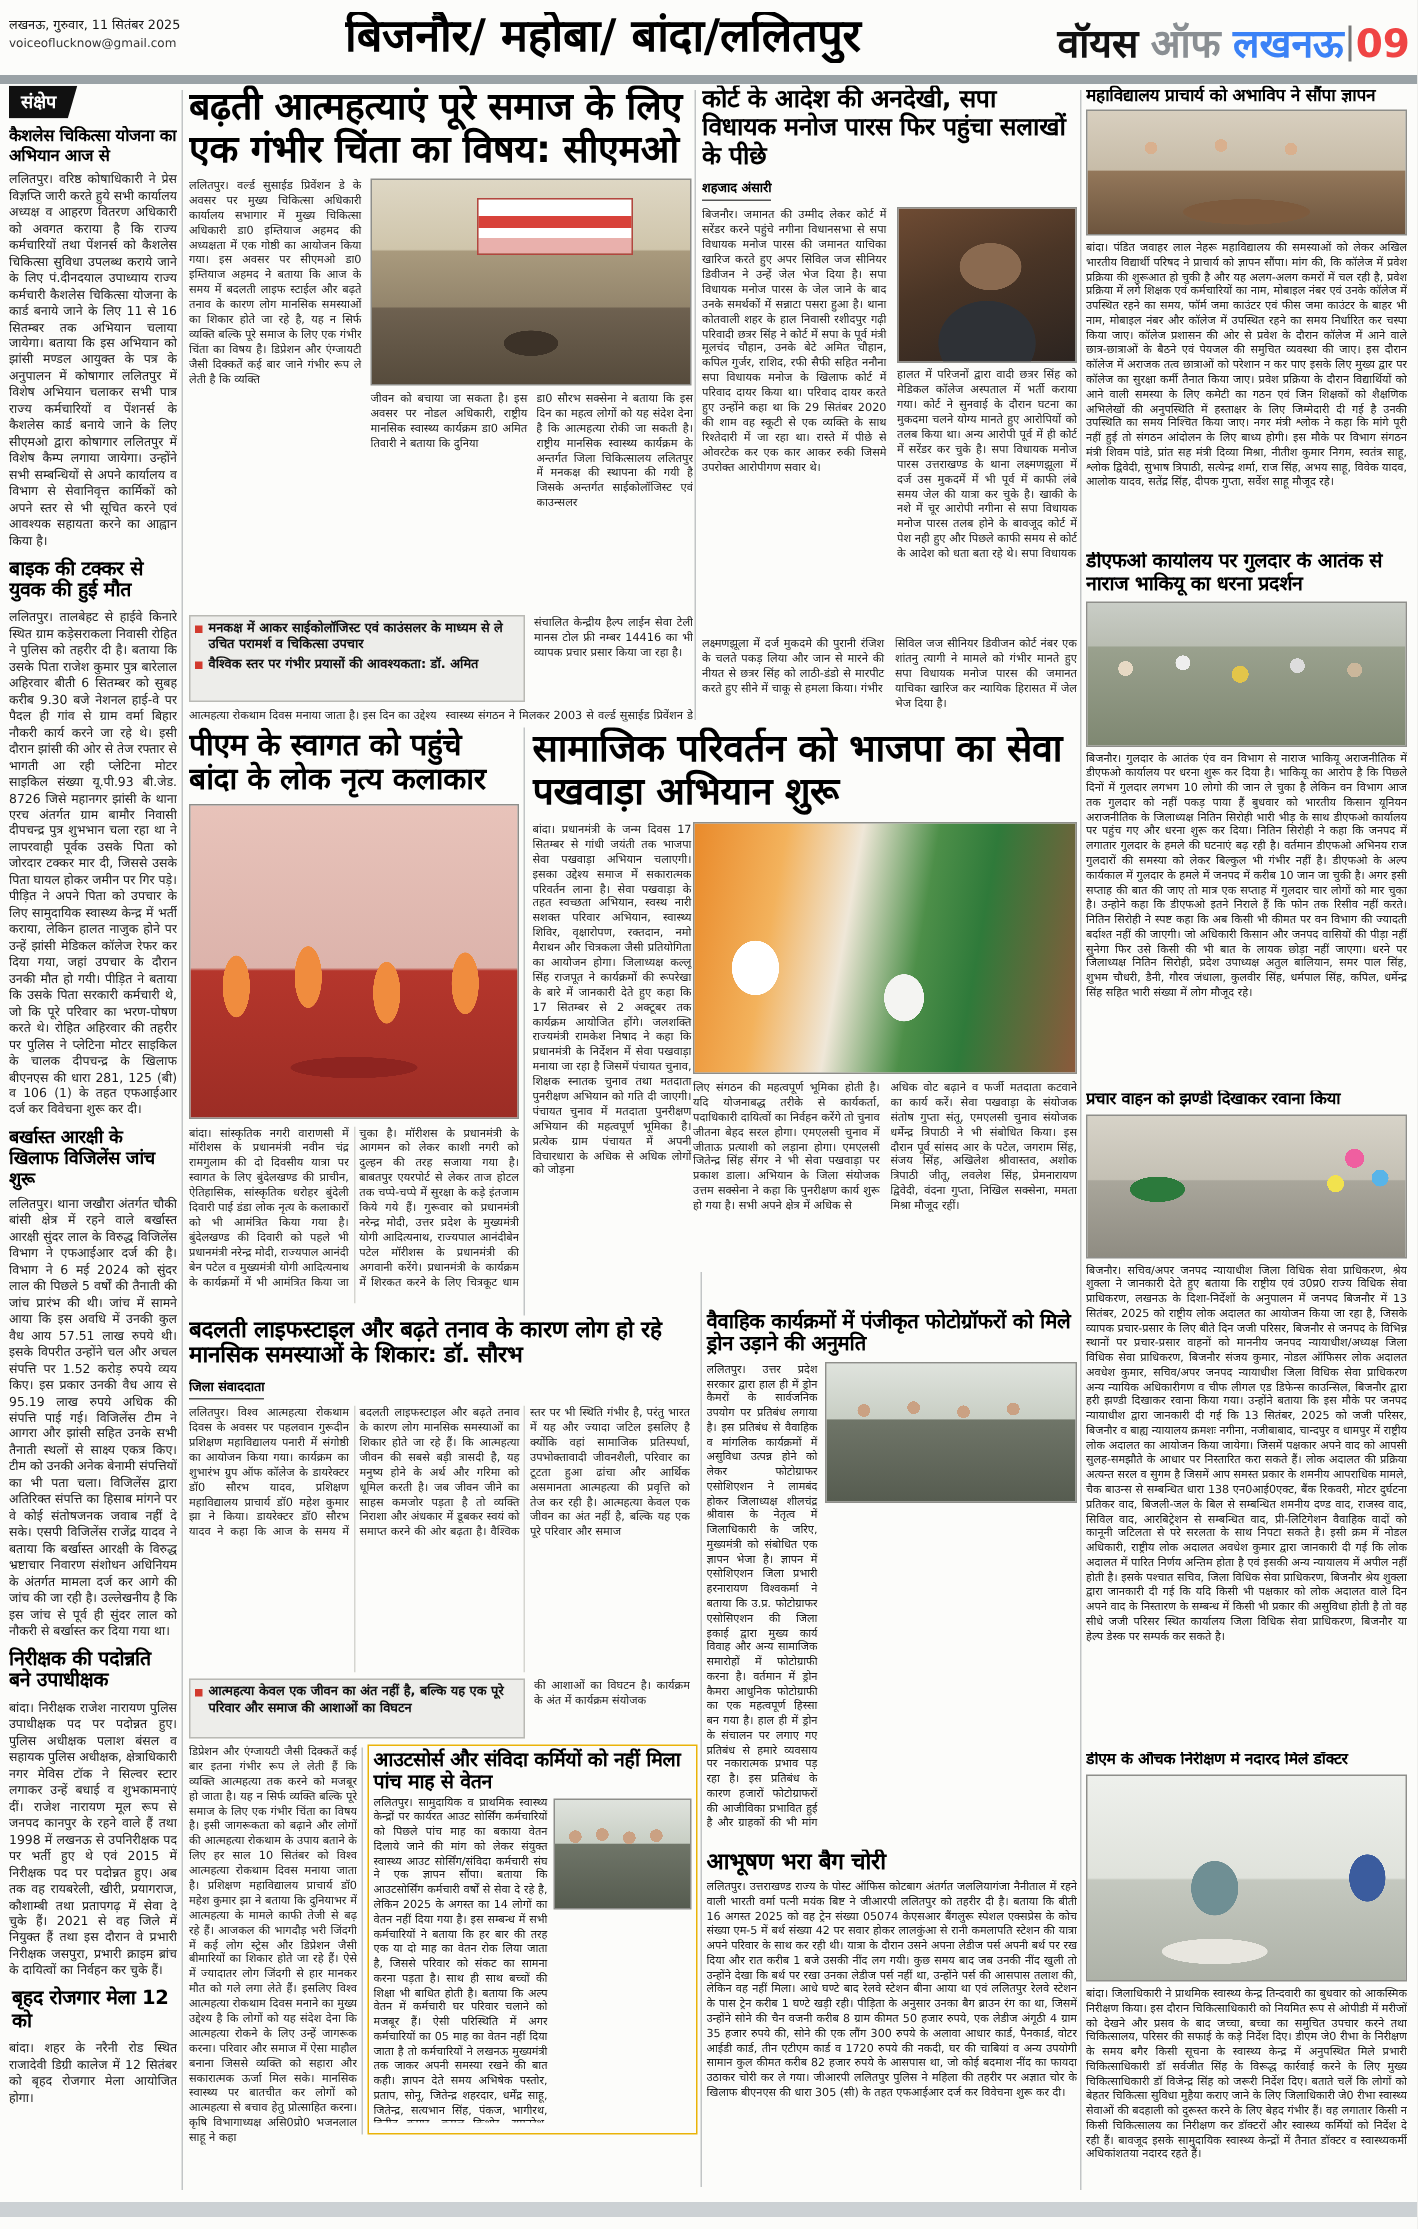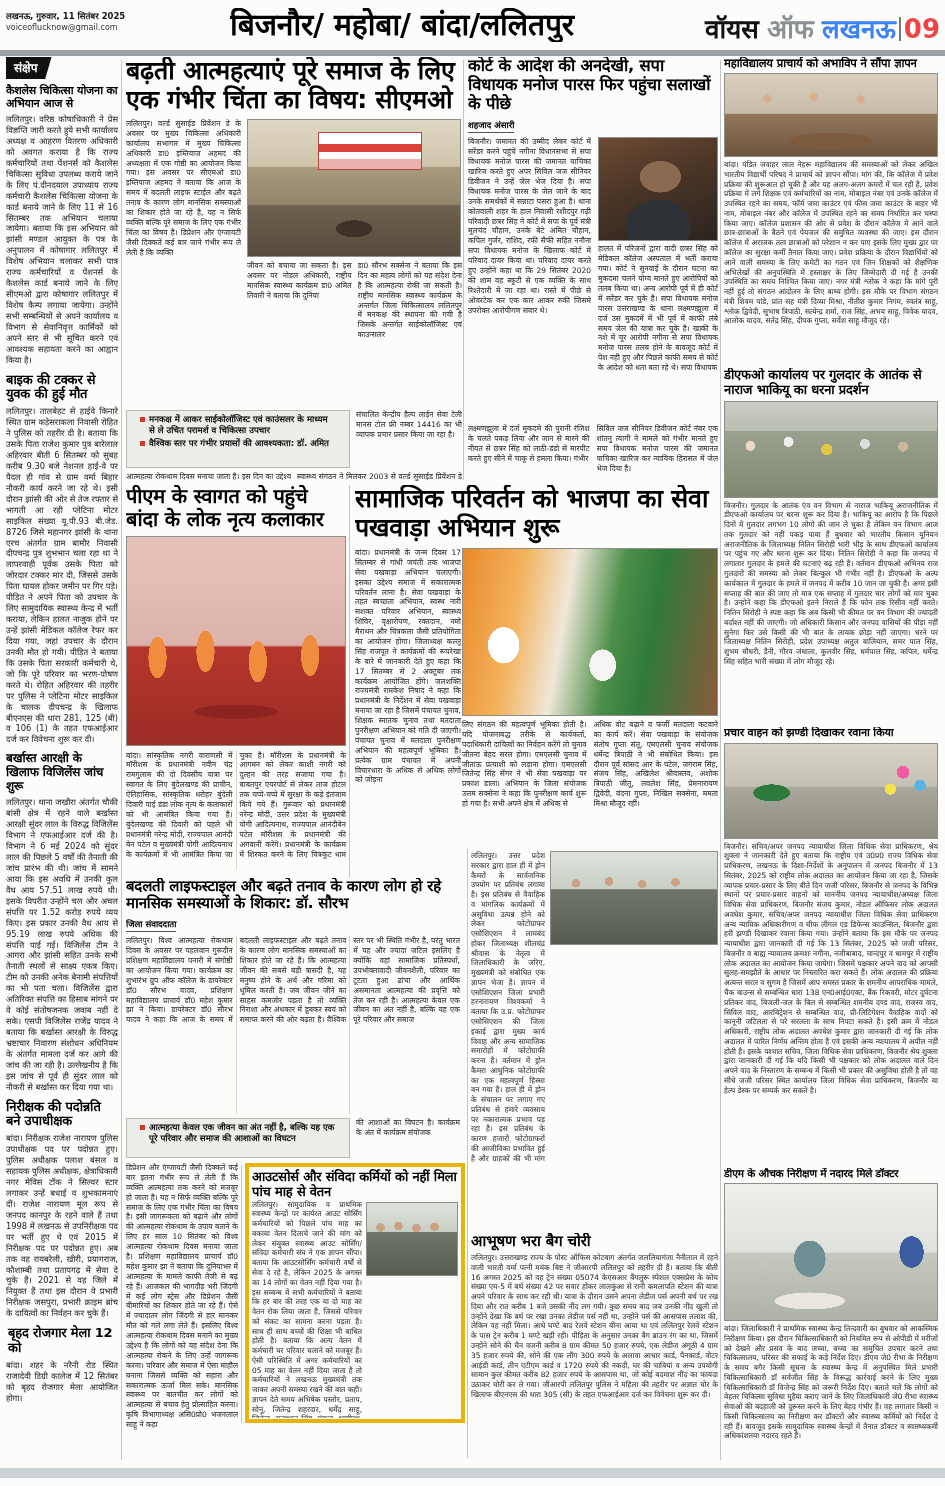--- a/index.html
+++ b/index.html
@@ -6,21 +6,21 @@
   #page{position:relative;width:945px;height:1486px;margin:0 auto;background:#fcfcfa;
         font-family:"DejaVu Sans",sans-serif;color:#151515;overflow:hidden}
   .abs{position:absolute;overflow:hidden}
   .h{font-weight:bold;color:#000;line-height:1.14;letter-spacing:-.2px}
   .jt{text-align:justify;line-height:1.32;color:#1c1c1c}
   .vrule{position:absolute;width:1px;background:#c2c5c6}
   .divider{position:absolute;left:0;width:945px;height:6px;background:#9aa2a6}
   .byline{font-weight:bold;font-size:8.5px;color:#000;border-bottom:1.5px solid #555;
           display:inline-block;padding-bottom:2px;margin:2px 0 4px}
   .photo{position:relative;border:1px solid #8e8e8a;box-sizing:border-box}
-  .qbox{background:#ededea;border:1px solid #b9b9b4;padding:3px 13px;box-sizing:border-box}
+  .qbox{background:#ededea;border:1px solid #b9b9b4;padding:3px 3px;box-sizing:border-box}
   .qrow{display:flex;gap:4px;font-weight:bold;font-size:8.6px;line-height:1.25;color:#111;text-align:left}
   .sq{flex:0 0 auto;width:5px;height:5px;background:#d23a2e;margin-top:3px}
   .cols2{column-count:2;column-gap:7px;column-rule:1px solid #d5d5d0}
   .cols3{column-count:3;column-gap:7px;column-rule:1px solid #d5d5d0}
   
   .brand{font-weight:bold}
   
   .ph-meeting{background:
     radial-gradient(ellipse 30px 14px at 50% 80%,#3c3228 0 60%,transparent 61%),
     linear-gradient(180deg,#ded7c4 0%,#cfc5ab 34%,#a99a7d 35%,#93856c 62%,#6e6150 63%,#564b3c 100%)}
@@ -71,21 +71,21 @@
     radial-gradient(circle 6px at 64% 31%,#d9b08e 0 70%,transparent 71%),
     radial-gradient(ellipse 60px 12px at 50% 82%,#7d5b3e 0 70%,transparent 71%),
     linear-gradient(180deg,#d8cfbf 0%,#c7bca8 48%,#93775a 49%,#6d553e 100%)}
 </style>
 </head>
 <body>
 
 <div id="page">
 
   <div class="abs" style="left:6px;top:10px;width:180px">
-    <div style="font-size:8.5px;font-weight:bold">लखनऊ, गुरुवार, 11 सितंबर 2025</div>
+    <div style="font-size:8.5px;font-weight:normal">लखनऊ, गुरुवार, 11 सितंबर 2025</div>
     <div style="font-size:8px;color:#333;margin-top:2px">voiceoflucknow@gmail.com</div>
   </div>
   <div class="abs h" style="left:230px;top:8px;width:480px;text-align:left;font-size:30px">बिजनौर/ महोबा/ बांदा/ललितपुर</div>
   <div class="abs" style="left:688px;top:10px;width:252px;text-align:right;font-size:26px;white-space:nowrap">
     <span class="brand" style="color:#111">वॉयस</span>
     <span class="brand" style="color:#8a8f93">ऑफ</span>
     <span class="brand" style="color:#3b82f6">लखनऊ</span><span style="display:inline-block;width:2px;height:24px;background:#777;margin:0 3px;vertical-align:-3px"></span><span class="brand" style="color:#ef4444">09</span>
   </div>
   <div class="divider" style="top:50px"></div>
 
@@ -202,27 +202,28 @@
         <div class="qrow">
             <span class="sq"></span>
           <span>आत्महत्या केवल एक जीवन का अंत नहीं है, बल्कि यह एक पूरे परिवार और समाज की आशाओं का विघटन</span>
           </div>
       </div>
       <div class="jt" style="flex:1;font-size:7.5px;height:40px;overflow:hidden">की आशाओं का विघटन है। कार्यक्रम के अंत में कार्यक्रम संयोजक</div>
     </div>
   </div>
   <div class="abs jt" style="left:126px;top:1163px;width:112px;height:296px;font-size:7.5px">डिप्रेशन और एंग्जायटी जैसी दिक्कतें कई बार इतना गंभीर रूप ले लेती हैं कि व्यक्ति आत्महत्या तक करने को मजबूर हो जाता है। यह न सिर्फ व्यक्ति बल्कि पूरे समाज के लिए एक गंभीर चिंता का विषय है। इसी जागरूकता को बढ़ाने और लोगों की आत्महत्या रोकथाम के उपाय बताने के लिए हर साल 10 सितंबर को विश्व आत्महत्या रोकथाम दिवस मनाया जाता है। प्रशिक्षण महाविद्यालय प्राचार्य डॉ0 महेश कुमार झा ने बताया कि दुनियाभर में आत्महत्या के मामले काफी तेजी से बढ़ रहे हैं। आजकल की भागदौड़ भरी जिंदगी में कई लोग स्ट्रेस और डिप्रेशन जैसी बीमारियों का शिकार होते जा रहे हैं। ऐसे में ज्यादातर लोग जिंदगी से हार मानकर मौत को गले लगा लेते हैं। इसलिए विश्व आत्महत्या रोकथाम दिवस मनाने का मुख्य उद्देश्य है कि लोगों को यह संदेश देना कि आत्महत्या रोकने के लिए उन्हें जागरूक करना। परिवार और समाज में ऐसा माहौल बनाना जिससे व्यक्ति को सहारा और सकारात्मक ऊर्जा मिल सके। मानसिक स्वास्थ्य पर बातचीत कर लोगों को आत्महत्या से बचाव हेतु प्रोत्साहित करना। कृषि विभागाध्यक्ष असि0प्रो0 भजनलाल साहू ने कहा</div>
 
-  <div class="abs" style="left:245px;top:1163px;width:220px;height:260px;border:4px solid #eab308;box-sizing:border-box;padding:3px">
+  <div class="abs" style="left:245px;top:1163px;width:220px;height:260px;border:1px solid #eab308;box-sizing:border-box;padding:3px">
     <div class="h" style="font-size:13px">आउटसोर्स और संविदा कर्मियों को नहीं मिला पांच माह से वेतन</div>
     <div class="photo ph-group" style="float:right;width:92px;height:74px;margin:2px 0 3px 4px"></div>
     <div class="jt" style="font-size:7.4px;height:218px;overflow:hidden">ललितपुर। सामुदायिक व प्राथमिक स्वास्थ्य केन्द्रों पर कार्यरत आउट सोर्सिंग कर्मचारियों को पिछले पांच माह का बकाया वेतन दिलाये जाने की मांग को लेकर संयुक्त स्वास्थ्य आउट सोर्सिंग/संविदा कर्मचारी संघ ने एक ज्ञापन सौंपा। बताया कि आउटसोर्सिंग कर्मचारी वर्षों से सेवा दे रहे है, लेकिन 2025 के अगस्त का 14 लोगों का वेतन नहीं दिया गया है। इस सम्बन्ध में सभी कर्मचारियों ने बताया कि हर बार की तरह एक या दो माह का वेतन रोक लिया जाता है, जिससे परिवार को संकट का सामना करना पड़ता है। साथ ही साथ बच्चों की शिक्षा भी बाधित होती है। बताया कि अल्प वेतन में कर्मचारी घर परिवार चलाने को मजबूर हैं। ऐसी परिस्थिति में अगर कर्मचारियों का 05 माह का वेतन नहीं दिया जाता है तो कर्मचारियों ने लखनऊ मुख्यमंत्री तक जाकर अपनी समस्या रखने की बात कही। ज्ञापन देते समय अभिषेक पस्तोर, प्रताप, सोनू, जितेन्द्र शहरदार, धर्मेंद्र साहू, जितेन्द्र, सत्यभान सिंह, पंकज, भागीरथ, विनीत कुमार, कमल किशोर, रामनरेश, आकाश राजपूत, सुरेन्द्र कुमार, नवीन कोरी, नरेन्द्र पंथ, धर्मेंद्र यादव, अमित पंथ आदि मौजूद रहे।</div>
   </div>
 
   <div class="abs" style="left:471px;top:848px;width:247px;height:382px">
+    <div class="h" style="font-size:13.5px;margin-top:26px">वैवाहिक कार्यक्रमों में पंजीकृत फोटोग्रॉफरों को मिले ड्रोन उड़ाने की अनुमति</div>
     <div class="photo ph-group" style="float:right;width:168px;height:94px;margin:3px 0 3px 5px"></div>
     <div class="jt" style="font-size:7.4px;height:312px;overflow:hidden;margin-top:3px">ललितपुर। उत्तर प्रदेश सरकार द्वारा हाल ही में ड्रोन कैमरों के सार्वजनिक उपयोग पर प्रतिबंध लगाया है। इस प्रतिबंध से वैवाहिक व मांगलिक कार्यक्रमों में असुविधा उत्पन्न होने को लेकर फोटोग्राफर एसोशिएशन ने लामबंद होकर जिलाध्यक्ष शीलचंद्र श्रीवास के नेतृत्व में जिलाधिकारी के जरिए, मुख्यमंत्री को संबोधित एक ज्ञापन भेजा है। ज्ञापन में एसोशिएशन जिला प्रभारी हरनारायण विश्वकर्मा ने बताया कि उ.प्र. फोटोग्राफर एसोसिएशन की जिला इकाई द्वारा मुख्य कार्य विवाह और अन्य सामाजिक समारोहों में फोटोग्राफी करना है। वर्तमान में ड्रोन कैमरा आधुनिक फोटोग्राफी का एक महत्वपूर्ण हिस्सा बन गया है। हाल ही में ड्रोन के संचालन पर लगाए गए प्रतिबंध से हमारे व्यवसाय पर नकारात्मक प्रभाव पड़ रहा है। इस प्रतिबंध के कारण हजारों फोटोग्राफरों की आजीविका प्रभावित हुई है और ग्राहकों की भी मांग पूरी नहीं हो पा रही है। एसोशिएशन ने मुख्यमंत्री से आह्वान किया है कि यह विवाह समारोह, मैरिज हॉल और निजी आयोजनों में पंजीकृत फोटोग्राफरों को निर्धारित नियमों और सुरक्षा मानकों का पालन करते हुए ड्रोन का उपयोग करने की अनुमति दी जाये। ड्रोन संचालन के लिए सरकार की ओर से स्पष्ट दिशा-निर्देश और अनुमति की प्रक्रिया तय की जाए। इस प्रतिबंध से प्रभावित फोटोग्राफरों को आजीविका के संकट से राहत प्रदान की जाए। इस पहल से हजारों फोटोग्राफर परिवारों को मदद मिलेगी और आधुनिक फोटोग्राफी सेवाएं सुचारू रूप से जारी रह सकेगी। ज्ञापन देते समय हर्षित, करन कुश, हिमांशु, विशाल, राजेन्द्र, देवेन्द्र, अक्षय जैन, रोहित प्रजापति, हरनारायण विश्वकर्मा, आशीष विश्वकर्मा, दीपक सोनी, रोहित झां, रिषी कुशवाहा, शिवम, शीलचंद्र श्रीवास, भगवानदास कुशवाहा आदि मौजूद रहे।</div>
   </div>
 
   <div class="abs" style="left:471px;top:1233px;width:247px;height:226px">
     <div class="h" style="font-size:15px">आभूषण भरा बैग चोरी</div>
     <div class="jt" style="font-size:7.4px;height:200px;overflow:hidden;margin-top:3px">ललितपुर। उत्तराखण्ड राज्य के पोस्ट ऑफिस कोटबाग अंतर्गत जललियागंजा नैनीताल में रहने वाली भारती वर्मा पत्नी मयंक बिष्ट ने जीआरपी ललितपुर को तहरीर दी है। बताया कि बीती 16 अगस्त 2025 को वह ट्रेन संख्या 05074 केएसआर बैंगलुरू स्पेशल एक्सप्रेस के कोच संख्या एम-5 में बर्थ संख्या 42 पर सवार होकर लालकुंआ से रानी कमलापति स्टेशन की यात्रा अपने परिवार के साथ कर रही थी। यात्रा के दौरान उसने अपना लेडीज पर्स अपनी बर्थ पर रख दिया और रात करीब 1 बजे उसकी नींद लग गयी। कुछ समय बाद जब उनकी नींद खुली तो उन्होंने देखा कि बर्थ पर रखा उनका लेडीज पर्स नहीं था, उन्होंने पर्स की आसपास तलाश की, लेकिन वह नहीं मिला। आधे घण्टे बाद रेलवे स्टेशन बीना आया था एवं ललितपुर रेलवे स्टेशन के पास ट्रेन करीब 1 घण्टे खड़ी रही। पीड़िता के अनुसार उनका बैग ब्राउन रंग का था, जिसमें उन्होंने सोने की चैन वजनी करीब 8 ग्राम कीमत 50 हजार रुपये, एक लेडीज अंगूठी 4 ग्राम 35 हजार रुपये की, सोने की एक लौंग 300 रुपये के अलावा आधार कार्ड, पैनकार्ड, वोटर आईडी कार्ड, तीन एटीएम कार्ड व 1720 रुपये की नकदी, घर की चाबियां व अन्य उपयोगी सामान कुल कीमत करीब 82 हजार रुपये के आसपास था, जो कोई बदमाश नींद का फायदा उठाकर चोरी कर ले गया। जीआरपी ललितपुर पुलिस ने महिला की तहरीर पर अज्ञात चोर के खिलाफ बीएनएस की धारा 305 (सी) के तहत एफआईआर दर्ज कर विवेचना शुरू कर दी।</div>
   </div>
 
   <div class="abs" style="left:724px;top:57px;width:214px;height:308px">

